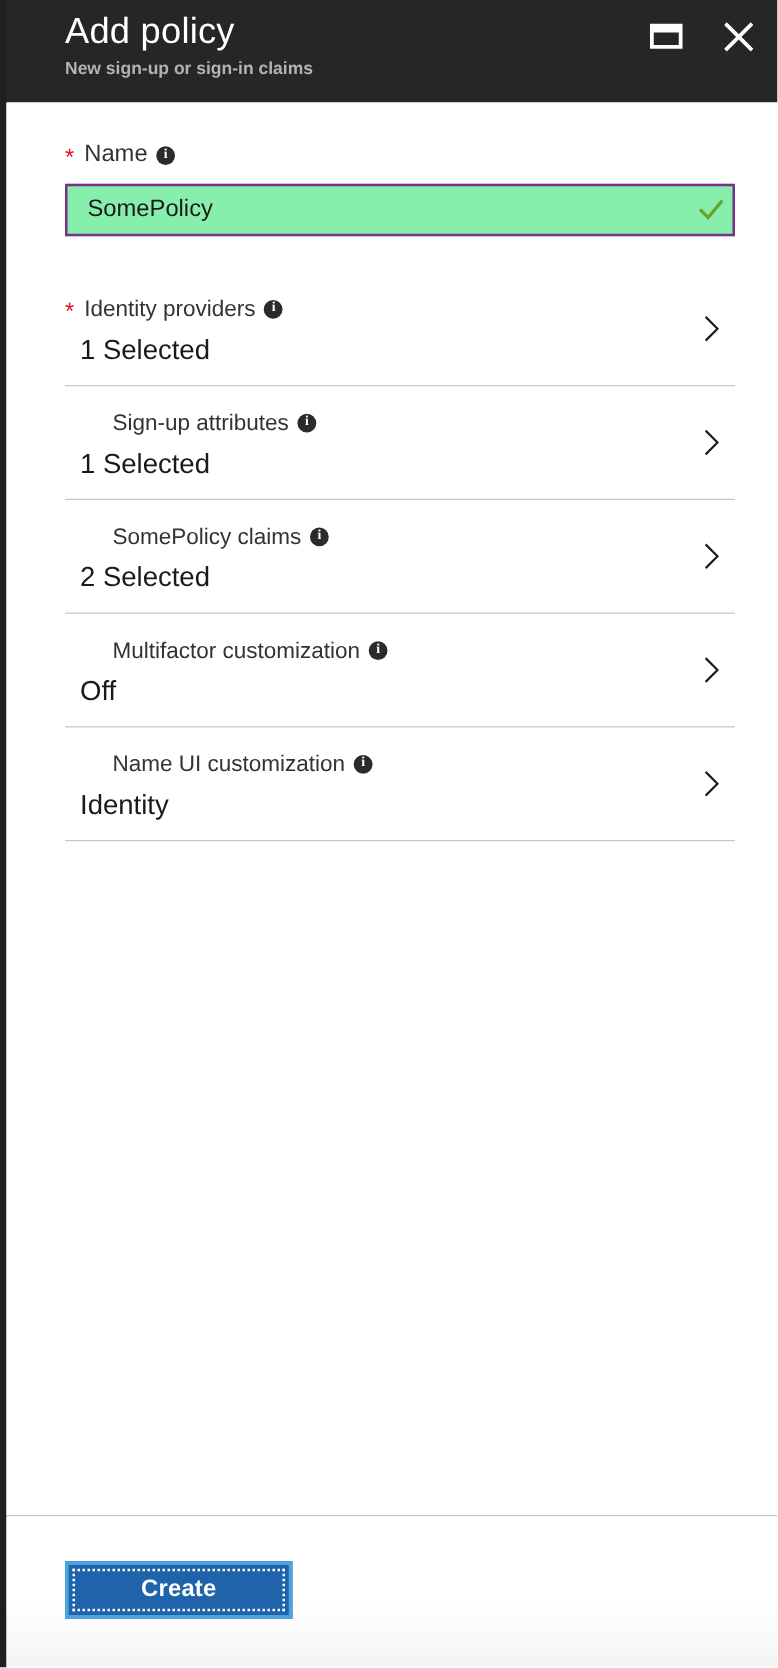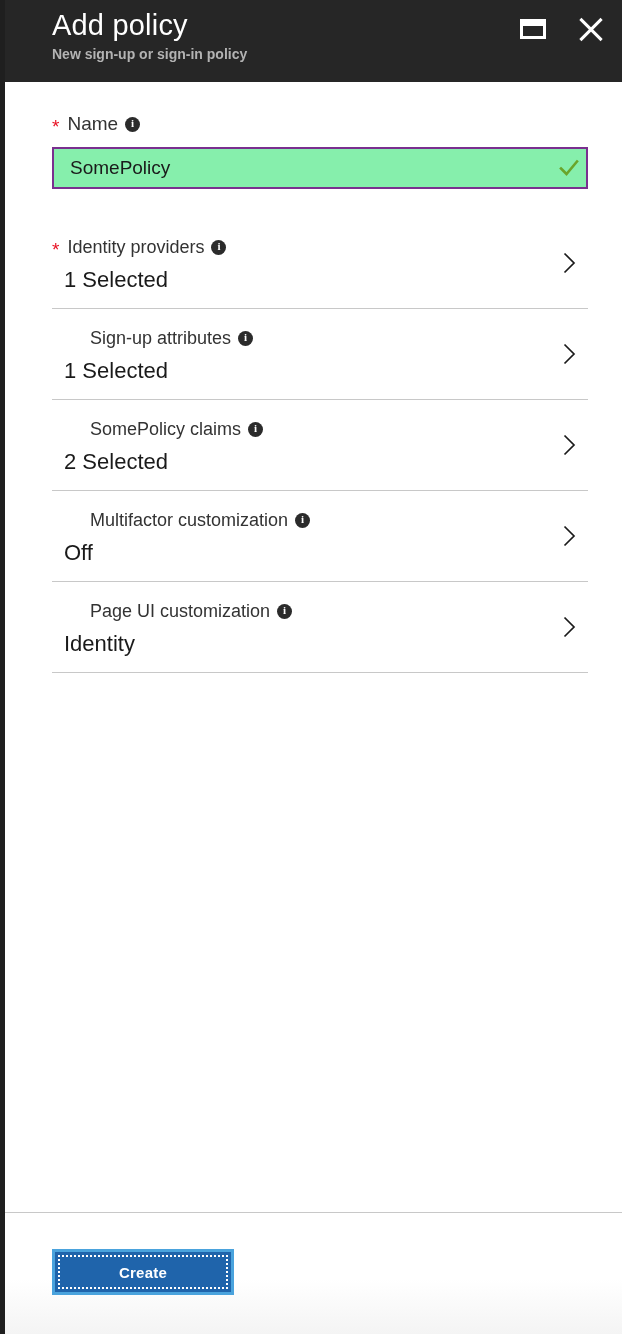--- a/index.html
+++ b/index.html
@@ -249,21 +249,21 @@
     position: relative;
     display: inline-flex;
     align-items: center;
     justify-content: center;
     min-width: 182px;
     height: 46px;
     background: #1f64ab;
     border: 3px solid #4aa3dd;
     box-sizing: border-box;
     color: #ffffff;
-    font-size: 15px;
+    font-size: 19px;
     font-weight: bold;
     font-family: "Liberation Sans", sans-serif;
     letter-spacing: 0.2px;
     cursor: pointer;
     padding: 0 22px;
   }
   .create-button::after {
     content: "";
     position: absolute;
     left: 3px;
@@ -281,21 +281,21 @@
 </head>
 <body>
 
 <div class="blade">
 
   <div class="blade-spine"></div>
 
   <div class="blade-header">
     <div class="header-text">
       <div class="blade-title">Add policy</div>
-      <div class="blade-subtitle">New sign-up or sign-in policy</div>
+      <div class="blade-subtitle">New sign-up or sign-in claims</div>
     </div>
     <div class="header-actions">
       <button class="hdr-btn">
         <span class="icon-maximize"></span>
       </button>
       <button class="hdr-btn">
         <span class="icon-close"></span>
       </button>
     </div>
   </div>
@@ -368,21 +368,21 @@
         <div class="sel-row-value">Off</div>
         <span class="chevron">
           <svg width="13" height="22" viewBox="0 0 13 22" aria-hidden="true">
             <polyline points="1.5,1.5 11,11 1.5,20.5" fill="none" stroke="#1a1a1a" stroke-width="1.7" stroke-linecap="butt" stroke-linejoin="miter"></polyline>
           </svg>
         </span>
       </div>
 
       <div class="sel-row">
         <div class="sel-row-label">
-          <span>Page UI customization</span>
+          <span>Name UI customization</span>
           <span class="info-icon"></span>
         </div>
         <div class="sel-row-value">Identity</div>
         <span class="chevron">
           <svg width="13" height="22" viewBox="0 0 13 22" aria-hidden="true">
             <polyline points="1.5,1.5 11,11 1.5,20.5" fill="none" stroke="#1a1a1a" stroke-width="1.7" stroke-linecap="butt" stroke-linejoin="miter"></polyline>
           </svg>
         </span>
       </div>
 

